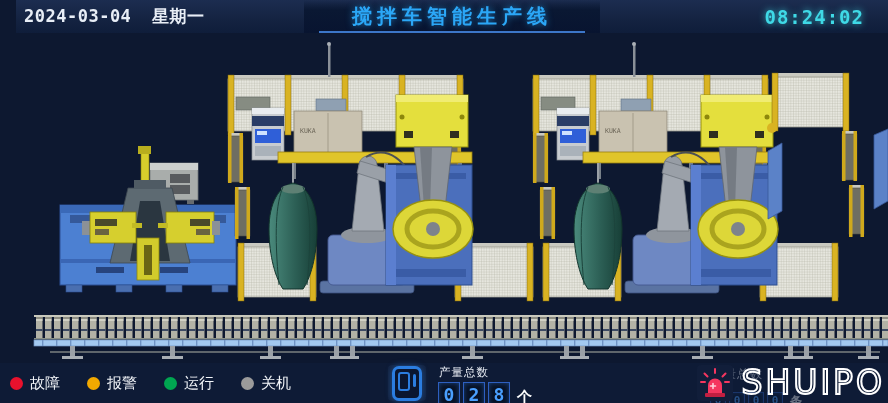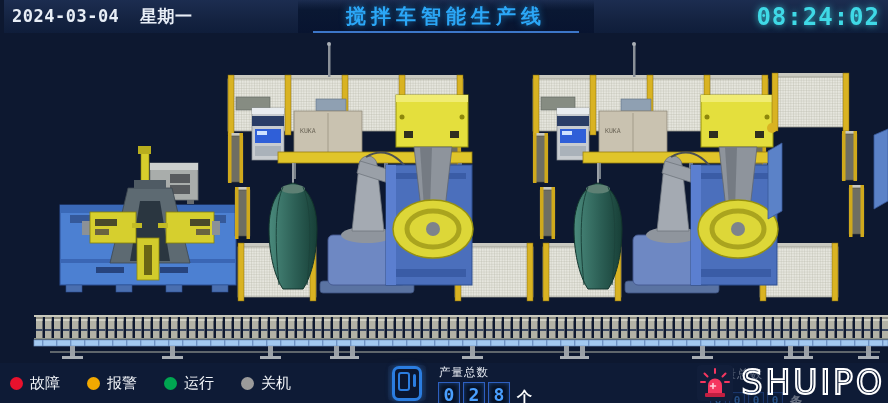--- a/index.html
+++ b/index.html
@@ -3,43 +3,43 @@
 <meta charset="utf-8">
 <style>
   html,body{margin:0;padding:0}
   body{
     width:888px;height:403px;position:relative;overflow:hidden;
     background:#0d1830;font-family:"Liberation Sans",sans-serif;
     -webkit-font-smoothing:antialiased;
   }
   
   .header{
-    position:absolute;top:0;left:4px;right:0;height:33px;
+    position:absolute;top:0;left:16px;right:0;height:33px;
     display:grid;grid-template-columns:1fr 296px 1fr;
     background:linear-gradient(180deg,#1c2d50 0%,#142341 60%,#0f1d3a 100%);
   }
   .header-date{
     align-self:center;padding-left:8px;
     font-family:"DejaVu Sans Mono",monospace;font-weight:bold;font-size:17px;
     color:#e8eef6;letter-spacing:.5px;white-space:nowrap;
   }
   .header-banner{
     position:relative;display:flex;align-items:center;justify-content:center;
     background:linear-gradient(180deg,#10224300 0,#0a1833 30%,#081430 100%);
   }
   .header-title{
     font-size:20px;font-weight:bold;letter-spacing:5px;color:#2ba7f7;
     text-shadow:0 0 7px rgba(43,167,247,.65);white-space:nowrap;
   }
   .banner-underline{
     position:absolute;bottom:0;left:5%;width:90%;height:2px;background:#3c76c8;
   }
   .header-time{
-    justify-self:end;align-self:center;padding-right:8px;
-    font-family:"DejaVu Sans Mono",monospace;font-weight:bold;font-size:24px;
+    justify-self:end;align-self:center;padding-right:24px;
+    font-family:"DejaVu Sans Mono",monospace;font-weight:bold;font-size:19px;
     color:#3fd9e6;letter-spacing:1px;text-shadow:0 0 7px rgba(63,217,230,.8);
   }
   
   .scene{position:absolute;top:33px;left:0;width:888px;height:330px}
   
   .footer{
     position:absolute;left:0;right:0;top:363px;height:40px;
     background:#0e1b36;
   }
   .legend{position:absolute;left:10px;top:0;height:100%;display:flex;align-items:center;gap:27px}

